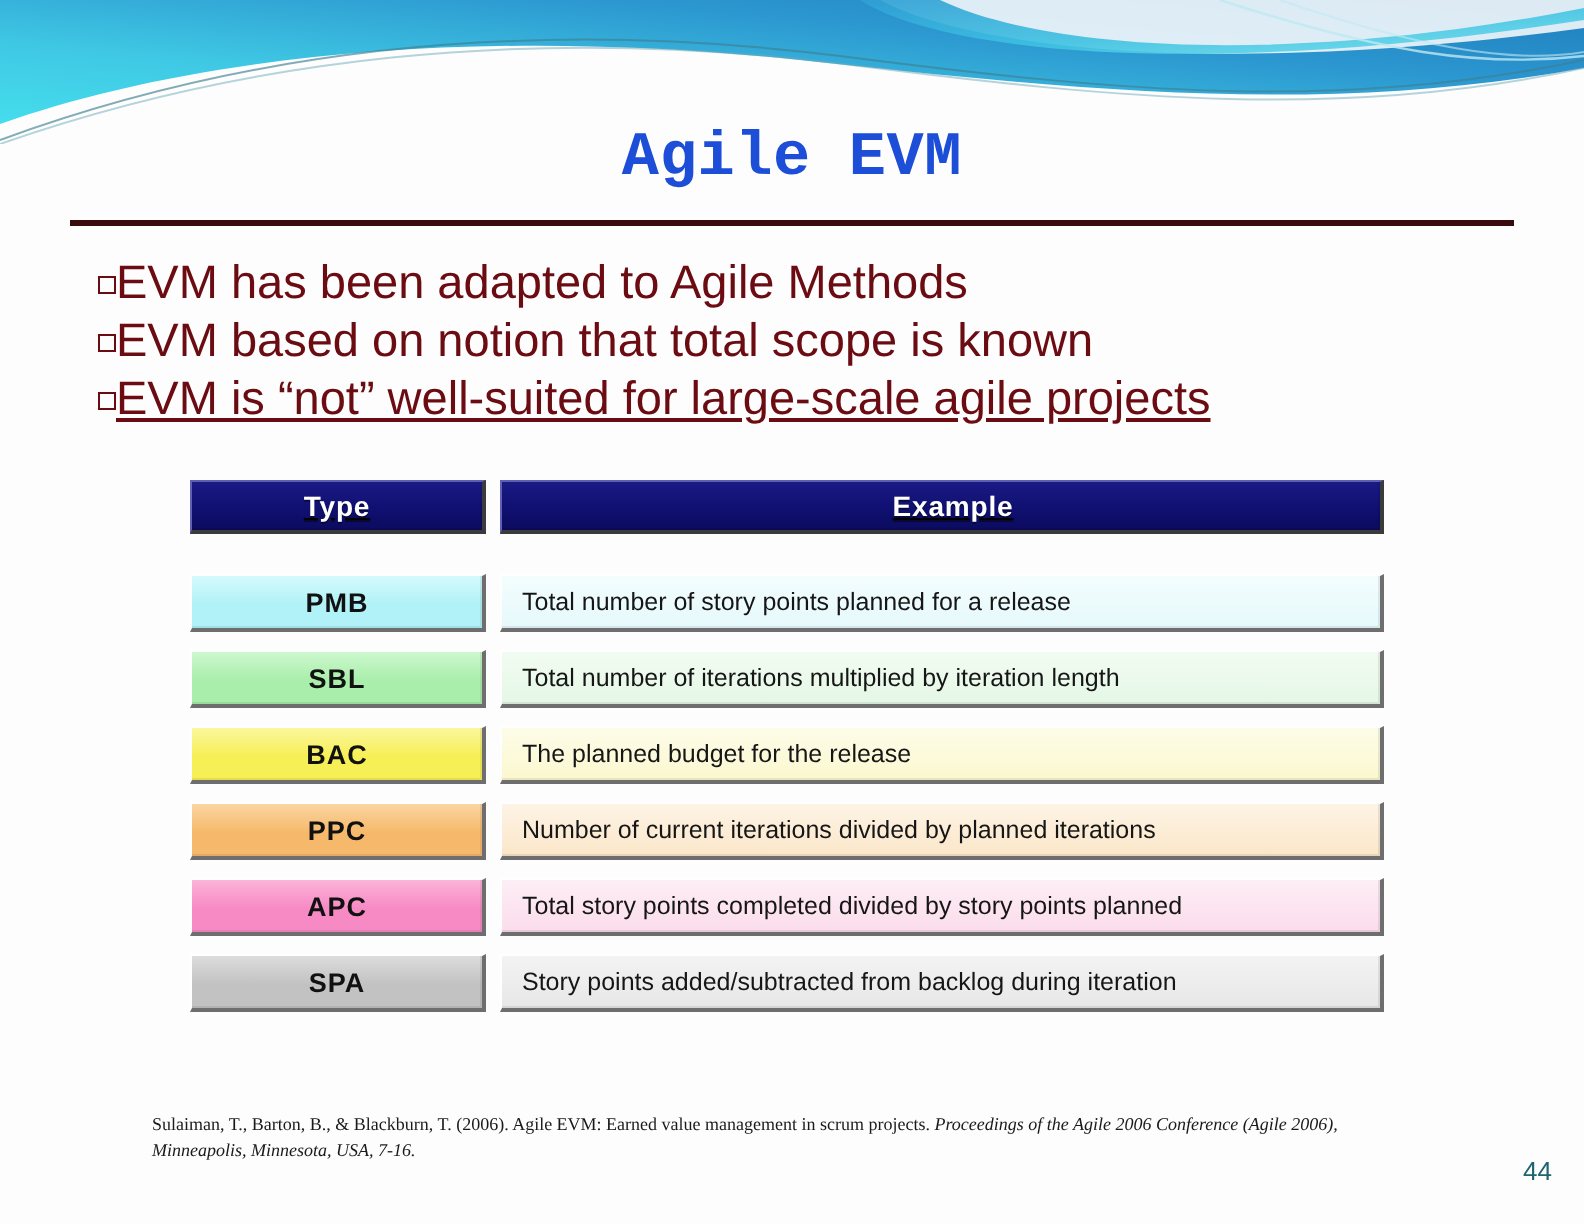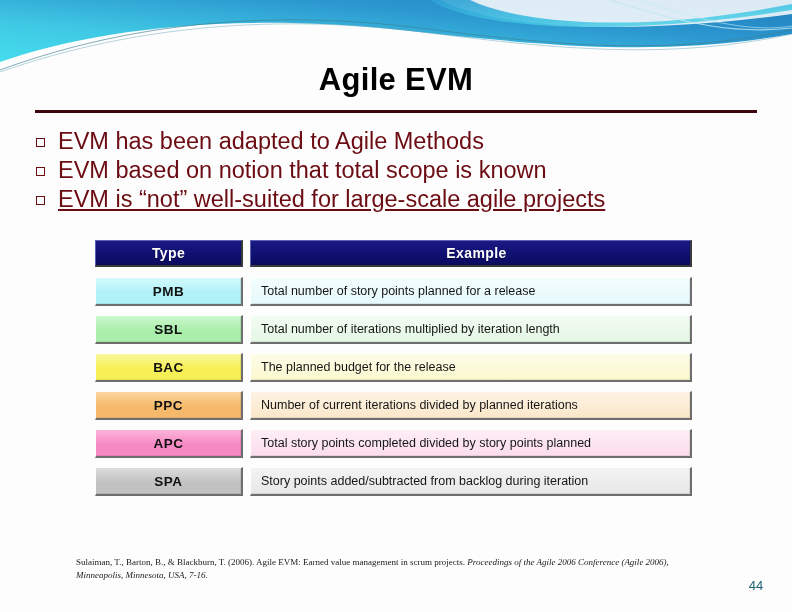--- a/index.html
+++ b/index.html
@@ -60,20 +60,21 @@
   #bullets {
     position: absolute;
     left: 36px;
     top: 128px;
     width: 740px;
   }
   .bullet-row {
     display: flex;
     align-items: baseline;
     height: 29px;
+    text-align: right;
   }
   .bullet-marker {
     width: 22px;
     flex: 0 0 22px;
     font-size: 13px;
     color: #6b0b12;
     line-height: 1;
     position: relative;
     top: -2px;
   }
@@ -128,21 +129,21 @@
   }
   .cell-example {
     flex: 1 1 auto;
     margin-left: 7px;
     padding-left: 10px;
     font-size: 12.5px;
     color: #161616;
   }
 
   
-  .trow.header { height: 27px; margin-bottom: 10px; }
+  .trow.header { height: 27px; margin-bottom: 20px; text-decoration: underline; }
   .trow.header .cell {
     height: 27px;
     background: linear-gradient(to bottom,
         #1b1b84 0%, #16167e 18%, #101072 55%, #0b0b5e 100%);
     color: #ffffff;
     font-weight: bold;
     font-size: 14px;
     justify-content: center;
     border-top: 1px solid #5f5fb5;
     border-left: 1px solid #5f5fb5;
@@ -203,21 +204,21 @@
       <path d="M792,0 L792,30 C650,54 520,44 400,30 C250,12 110,28 0,60 L0,72 L792,72 Z" fill="#fefdfd" opacity="0"></path>
       <path d="M440,0 C480,22 600,40 792,14 L792,0 Z" fill="#fefdfd" opacity="0.85"></path>
       <path d="M792,10 C600,40 470,26 430,0 L470,0 C520,24 640,34 792,4 Z" fill="url(#gradB)" opacity="0.9"></path>
       <path d="M0,70 C120,26 260,8 420,28 C560,46 670,56 792,30" fill="none" stroke="#3d7f92" stroke-width="1" opacity="0.65"></path>
       <path d="M0,72 C120,30 262,12 422,32 C562,50 672,60 792,34" fill="none" stroke="#6ba9b8" stroke-width="1" opacity="0.5"></path>
       <path d="M610,0 C690,26 740,34 792,28" fill="none" stroke="#bfe9f3" stroke-width="1.2" opacity="0.8"></path>
       <path d="M640,0 C710,24 756,32 792,26" fill="none" stroke="#bfe9f3" stroke-width="1" opacity="0.6"></path>
     </svg>
   </div>
 
-  <div id="title" style="color: #000000;">Agile EVM</div>
+  <div id="title" style="color: #1d4ed8; font-family: Liberation Mono, monospace;">Agile EVM</div>
   <div id="title-rule"></div>
 
   <div id="bullets">
     <div class="bullet-row">
       <span class="bullet-marker"><i></i></span>
       <span class="bullet-text">EVM has been adapted to Agile Methods</span>
     </div>
     <div class="bullet-row">
       <span class="bullet-marker"><i></i></span>
       <span class="bullet-text">EVM based on notion that total scope is known</span>
@@ -263,15 +264,15 @@
 
     <div class="trow">
       <div class="cell cell-type" style="background: linear-gradient(rgb(220, 220, 220) 0%, rgb(194, 194, 194) 55%, rgb(194, 194, 194) 100%);">SPA</div>
       <div class="cell cell-example" style="background: linear-gradient(rgb(243, 243, 243) 0%, rgb(231, 231, 231) 100%);">Story points added/subtracted from backlog during iteration</div>
     </div>
 
   </div>
 
   <div id="citation"><span>Sulaiman, T., Barton, B., &amp; Blackburn, T. (2006). Agile EVM: Earned value management in scrum projects. </span><span class="ital">Proceedings of the Agile 2006 Conference (Agile 2006), Minneapolis, Minnesota, USA, 7-16.</span></div>
 
-  <div id="page-number" style="color: rgb(31, 100, 112);">44</div>
+  <div id="page-number" style="color: rgb(31, 100, 112); text-align: right;">44</div>
 
 </div>
 
 </body></html>

